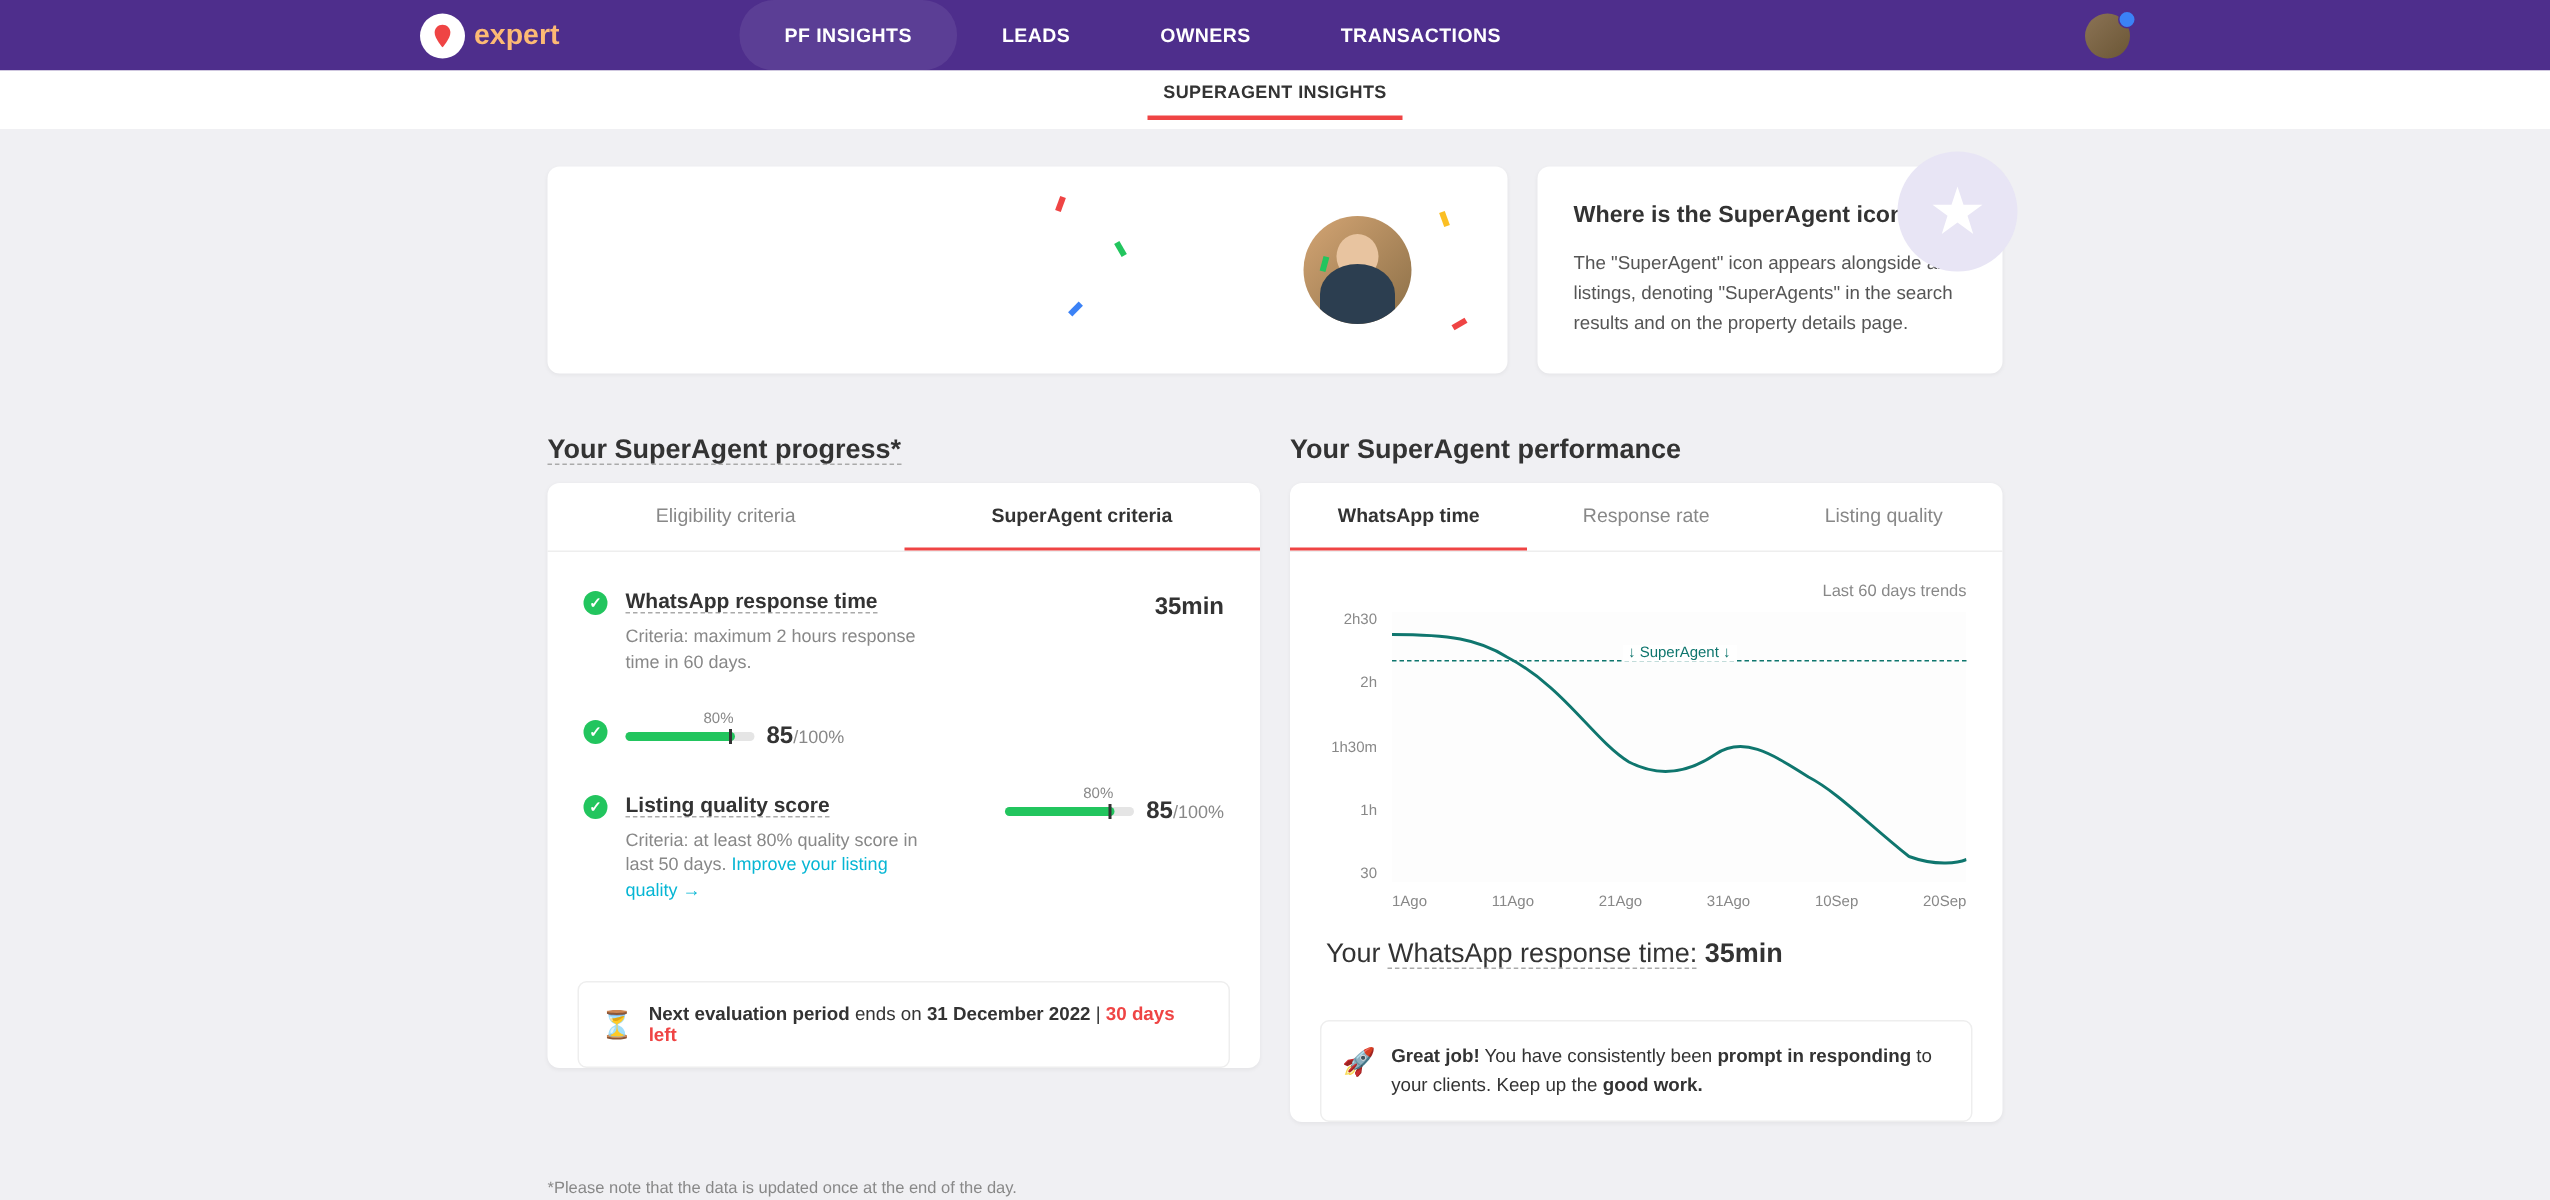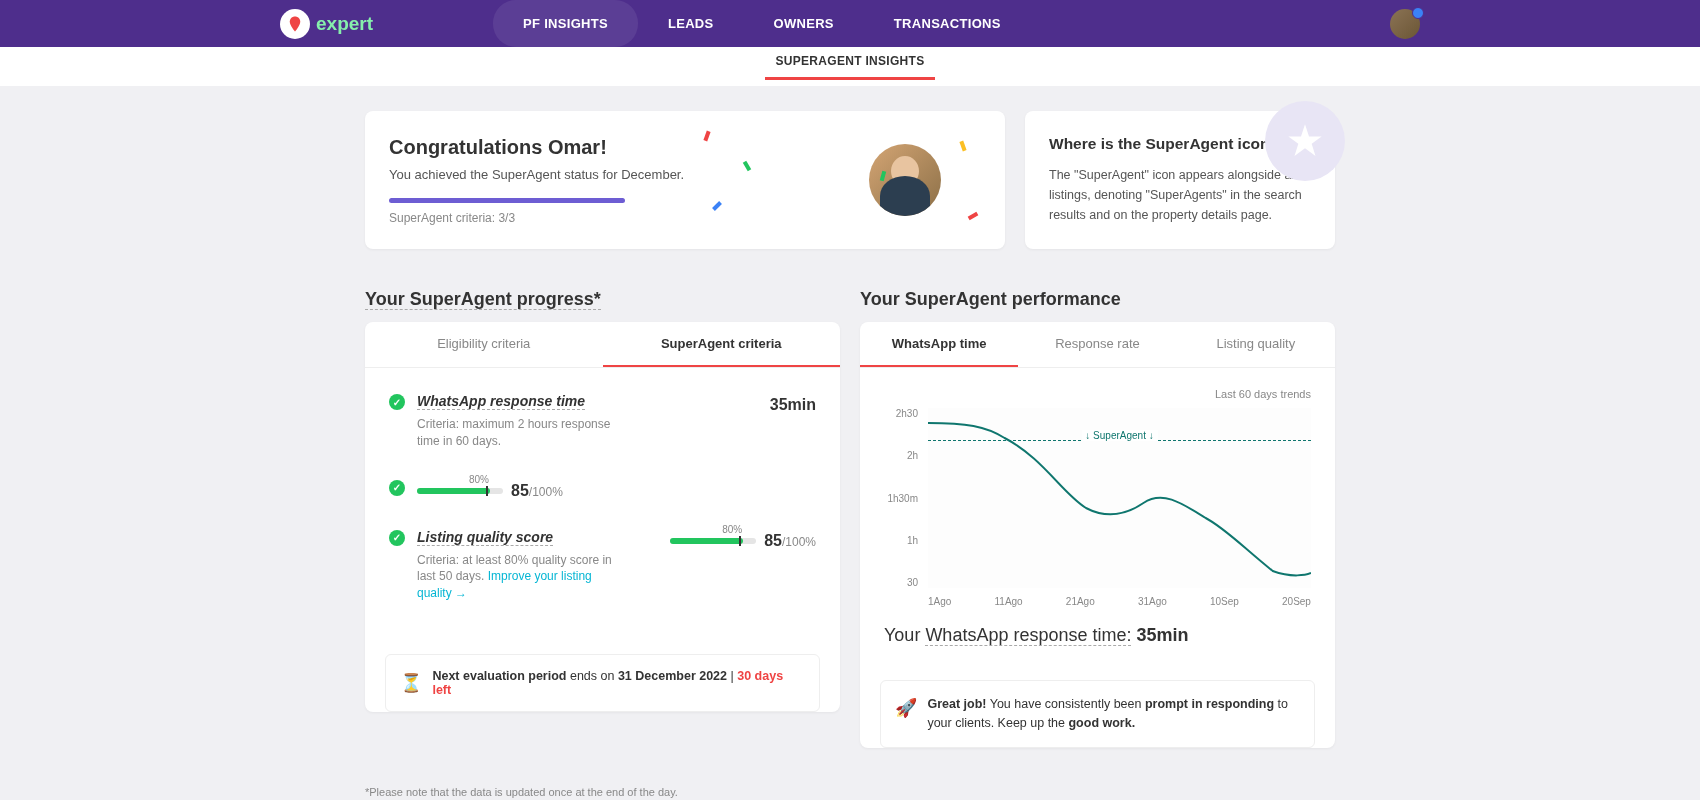--- a/index.html
+++ b/index.html
@@ -1,20 +1,20 @@
 <!DOCTYPE html>
 <html><head>
 <meta charset="utf-8">
 <style>
 * { box-sizing: border-box; margin: 0; padding: 0; }
 body { font-family: -apple-system, BlinkMacSystemFont, 'Segoe UI', Arial, sans-serif; background: #f0f0f3; color: #333; }
 .header { background: #4e2e8c; height: 47px; display: flex; align-items: center; padding: 0 280px; }
 .logo { display: flex; align-items: center; gap: 6px; margin-right: 120px; }
 .logo-icon { width: 30px; height: 30px; background: #fff; border-radius: 50%; display: flex; align-items: center; justify-content: center; }
-.logo-text { color: #86efac; font-weight: 600; font-size: 19px; }
+.logo-text { color: #fdba74; font-weight: 600; font-size: 19px; }
 .nav { display: flex; height: 100%; }
 .nav-item { padding: 0 30px; color: #fff; font-size: 13px; font-weight: 600; display: flex; align-items: center; cursor: pointer; letter-spacing: 0.3px; border-radius: 23px; }
 .nav-item.active { background: rgba(255,255,255,0.08); }
 .header-avatar { margin-left: auto; position: relative; }
 .avatar-circle { width: 30px; height: 30px; border-radius: 50%; background: linear-gradient(135deg,#8b7355,#6b5635); position: relative; }
 .avatar-badge { position: absolute; top: -2px; right: -4px; width: 12px; height: 12px; background: #3b82f6; border-radius: 50%; border: 1.5px solid #4e2e8c; }
 .subheader { background: #fff; height: 39px; display: flex; align-items: center; justify-content: center; }
 .subheader-tab { font-size: 12px; font-weight: 600; color: #333; padding: 0 10px 9px; border-bottom: 3px solid #ef4444; letter-spacing: 0.3px; }
 .container { max-width: 970px; margin: 0 auto; padding: 25px 0; }
 .top-cards { display: flex; gap: 20px; margin-bottom: 40px; }
@@ -40,21 +40,21 @@
 .section-title span { border-bottom: 1px dashed #aaa; }
 .panel { background: #fff; border-radius: 8px; box-shadow: 0 1px 3px rgba(0,0,0,0.05); }
 .tabs { display: flex; border-bottom: 1px solid #eee; }
 .tab { flex: 1; text-align: center; padding: 14px; font-size: 13px; color: #888; cursor: pointer; border-bottom: 2px solid transparent; }
 .tab.active { color: #333; font-weight: 600; border-bottom-color: #ef4444; }
 .criteria-list { padding: 24px; }
 .criteria-item { display: flex; gap: 12px; margin-bottom: 28px; align-items: flex-start; }
 .check-icon { width: 16px; height: 16px; background: #22c55e; border-radius: 50%; flex-shrink: 0; display: flex; align-items: center; justify-content: center; margin-top: 2px; }
 .check-icon::after { content: '✓'; color: #fff; font-size: 10px; font-weight: bold; }
 .criteria-content { flex: 1; }
-.criteria-name { font-size: 14px; font-weight: 600; border-bottom: 1px dashed #aaa; display: inline; font-style: italic; }
+.criteria-name { font-size: 14px; font-weight: 600; border-bottom: 1px dashed #aaa; display: inline; }
 .criteria-desc { font-size: 12px; color: #888; margin-top: 6px; line-height: 1.4; max-width: 210px; }
 .criteria-link { color: #06b6d4; text-decoration: none; font-weight: 500; }
 .criteria-metric { display: flex; align-items: center; gap: 8px; margin-top: 4px; }
 .mini-bar-wrap { position: relative; }
 .mini-bar-label { font-size: 10px; color: #888; position: absolute; top: -14px; right: 14px; }
 .mini-bar { width: 86px; height: 6px; background: #e5e5e5; border-radius: 3px; position: relative; }
 .mini-bar-fill { height: 100%; background: #22c55e; border-radius: 3px; }
 .mini-bar-mark { position: absolute; top: -2px; width: 2px; height: 10px; background: #333; left: 80%; }
 .metric-val { font-size: 16px; font-weight: 700; }
 .metric-sub { font-size: 12px; color: #888; font-weight: 400; }
@@ -101,28 +101,20 @@
   </div>
 </div>
 
 <div class="subheader">
   <div class="subheader-tab">SUPERAGENT INSIGHTS</div>
 </div>
 
 <div class="container">
   <div class="top-cards">
     <div class="card congrats-card">
-      <div class="congrats-content">
-        <h2>Congratulations Omar!</h2>
-        <p>You achieved the SuperAgent status for December.</p>
-        <div class="progress-bar">
-            <div class="progress-fill"></div>
-          </div>
-        <div class="criteria-text">SuperAgent criteria: 3/3</div>
-      </div>
       <div class="agent-photo"></div>
       <span class="confetti" style="top:20px;left:340px;background:#ef4444;transform:rotate(20deg)"></span>
       <span class="confetti" style="top:50px;left:380px;background:#22c55e;transform:rotate(-30deg)"></span>
       <span class="confetti" style="top:90px;left:350px;background:#3b82f6;transform:rotate(45deg)"></span>
       <span class="confetti" style="top:30px;right:40px;background:#fbbf24;transform:rotate(-20deg)"></span>
       <span class="confetti" style="top:100px;right:30px;background:#ef4444;transform:rotate(60deg)"></span>
       <span class="confetti" style="top:60px;right:120px;background:#22c55e;transform:rotate(15deg)"></span>
     </div>
     <div class="card info-card">
       <div class="star-bg">

